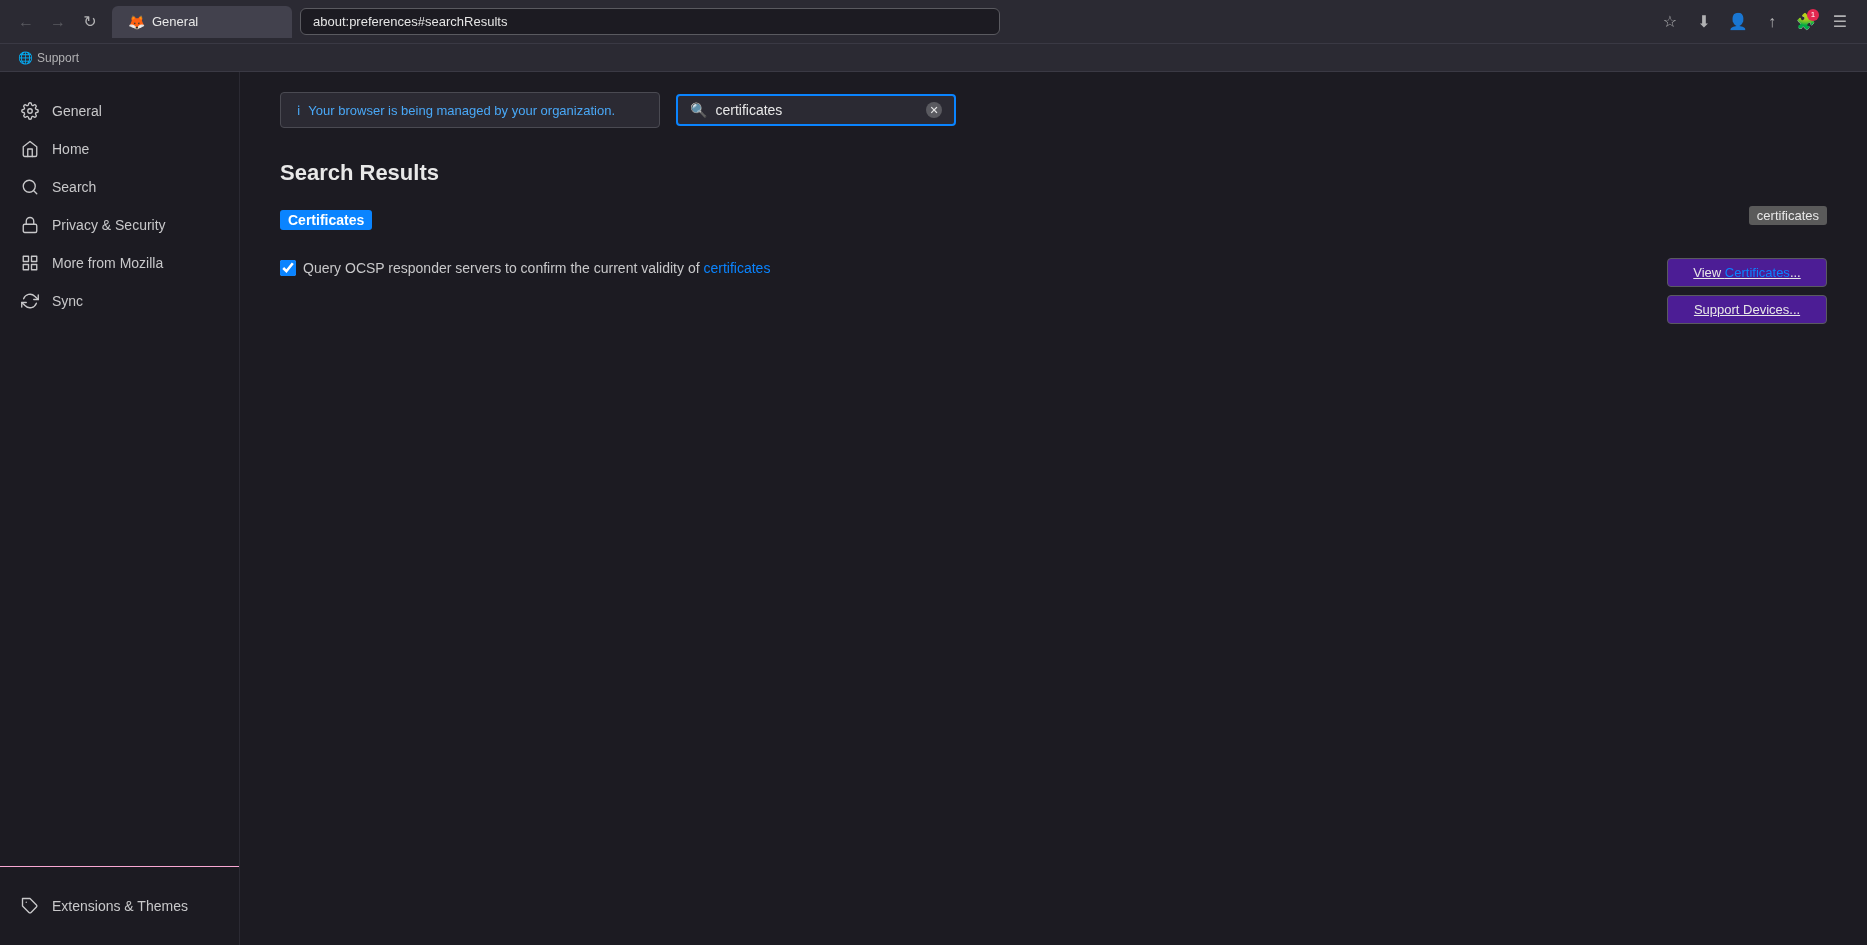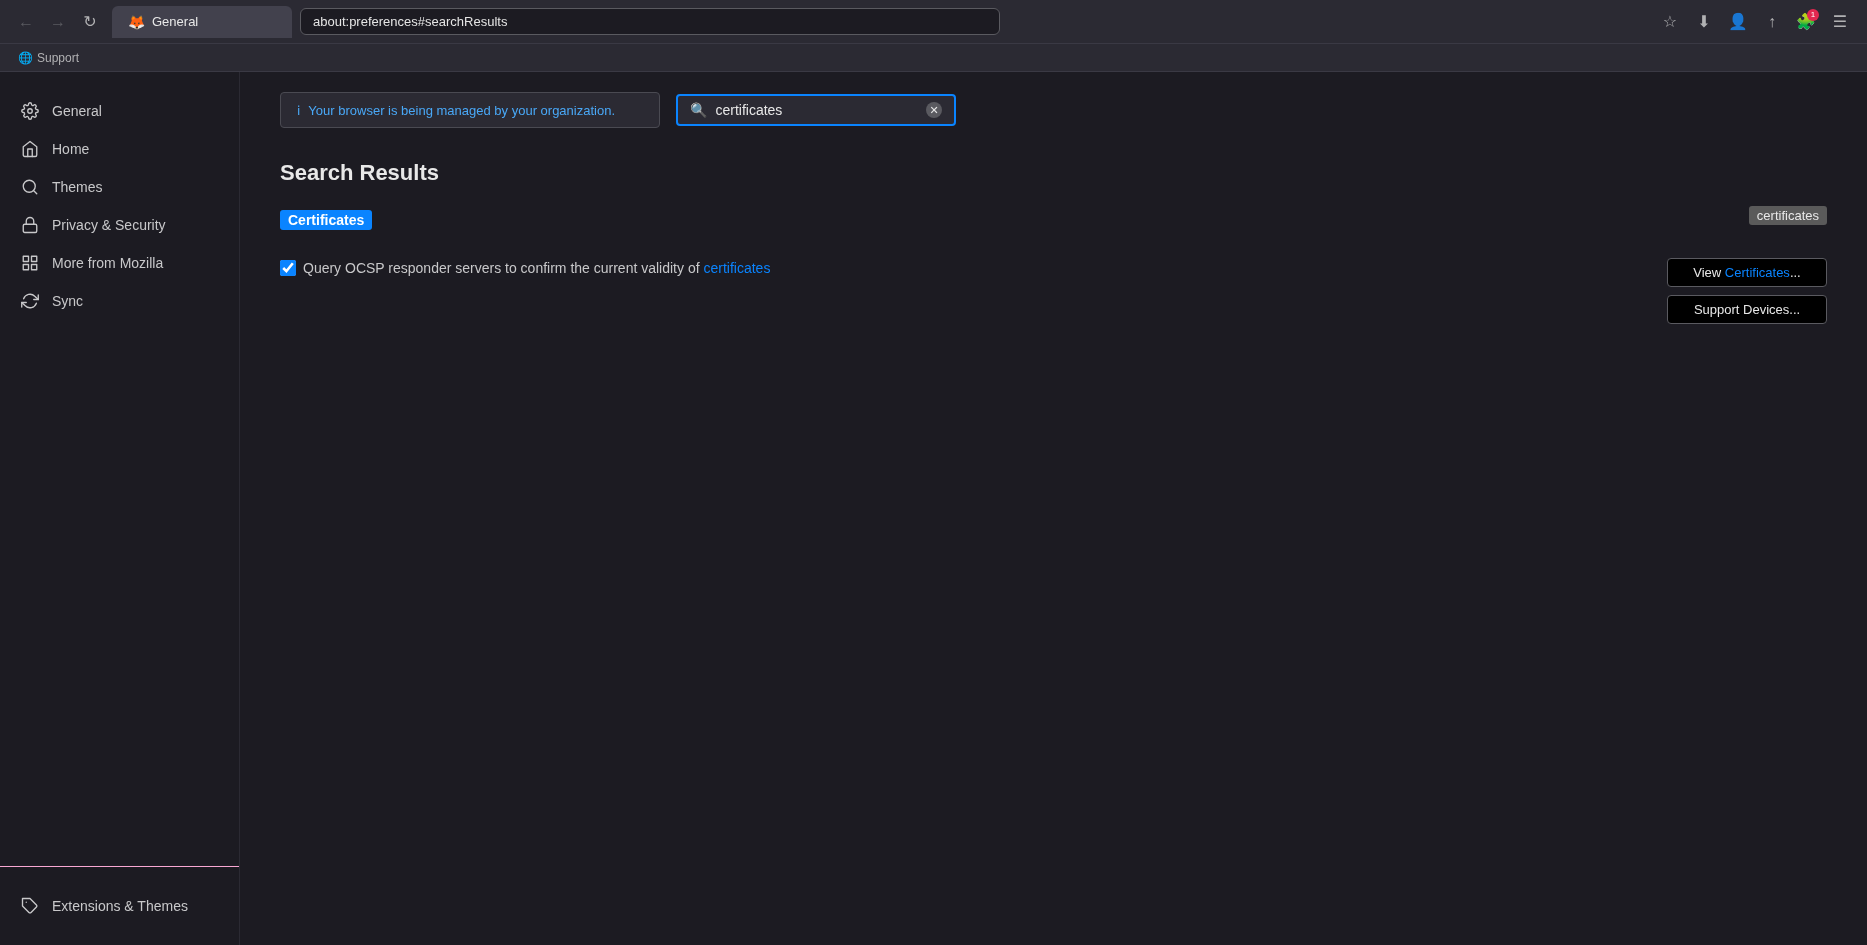--- a/index.html
+++ b/index.html
@@ -319,30 +319,31 @@
     }
 
     .result-buttons {
       display: flex;
       flex-direction: column;
       gap: 8px;
       margin-left: auto;
     }
 
     .result-btn {
-      background: #000000;
+      background: #4c1d95;
       border: 1px solid #5a5a60;
       color: #e8e8e8;
       padding: 6px 14px;
       border-radius: 4px;
       cursor: pointer;
       font-size: 13px;
       white-space: nowrap;
       text-align: center;
       min-width: 160px;
+      text-decoration: underline;
     }
 
     .result-btn .highlight { color: #0a84ff; }
 
     
     .highlight-tooltip {
       background: #5a5a5a;
       color: #e8e8e8;
       padding: 2px 8px;
       border-radius: 3px;
@@ -427,21 +428,21 @@
         <span>Home</span>
       </div>
 
       <div class="sidebar-item">
         <span class="icon">
           <svg class="svg-icon" viewBox="0 0 24 24">
               <circle cx="11" cy="11" r="8"></circle>
               <line x1="21" y1="21" x2="16.65" y2="16.65"></line>
             </svg>
         </span>
-        <span>Themes</span>
+        <span>Search</span>
       </div>
 
       <div class="sidebar-item">
         <span class="icon">
           <svg class="svg-icon" viewBox="0 0 24 24">
               <rect x="3" y="11" width="18" height="11" rx="2" ry="2"></rect>
               <path d="M7 11V7a5 5 0 0 1 10 0v4"></path>
             </svg>
         </span>
         <span>Privacy &amp; Security</span>

